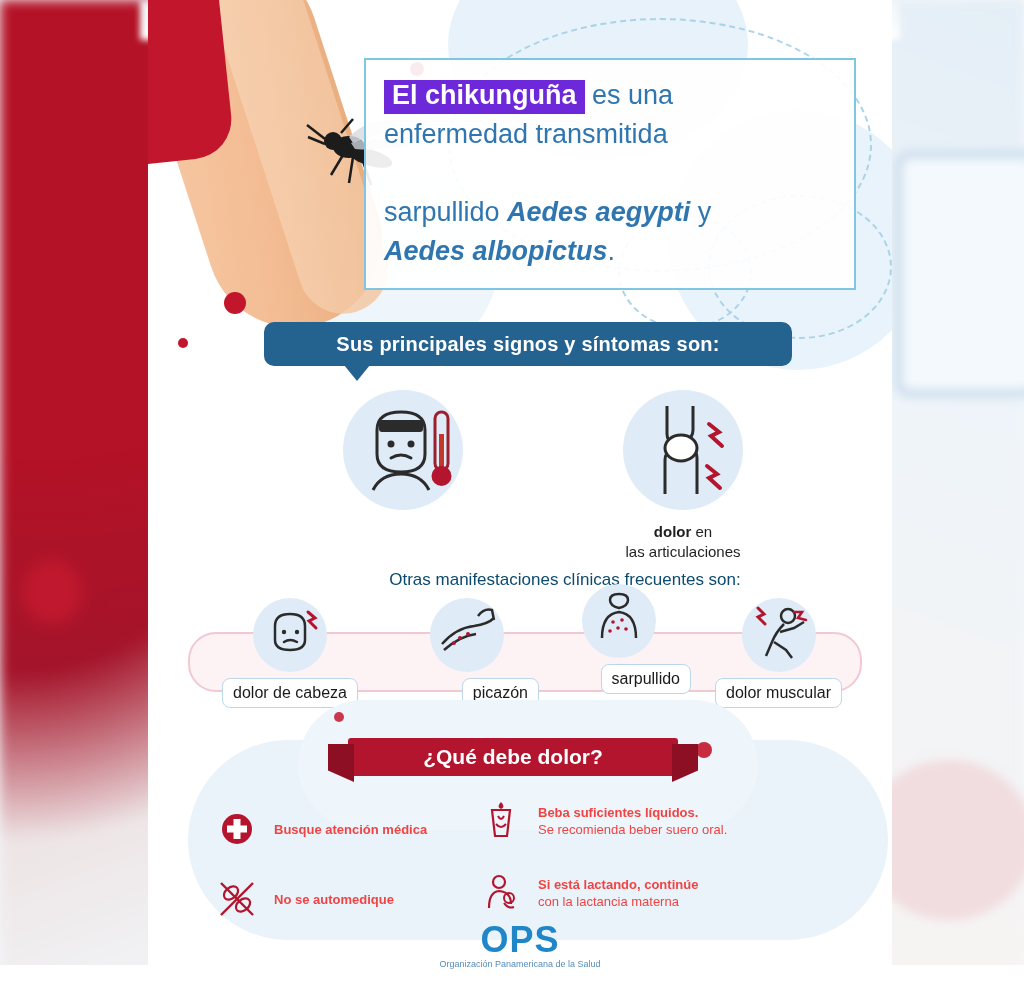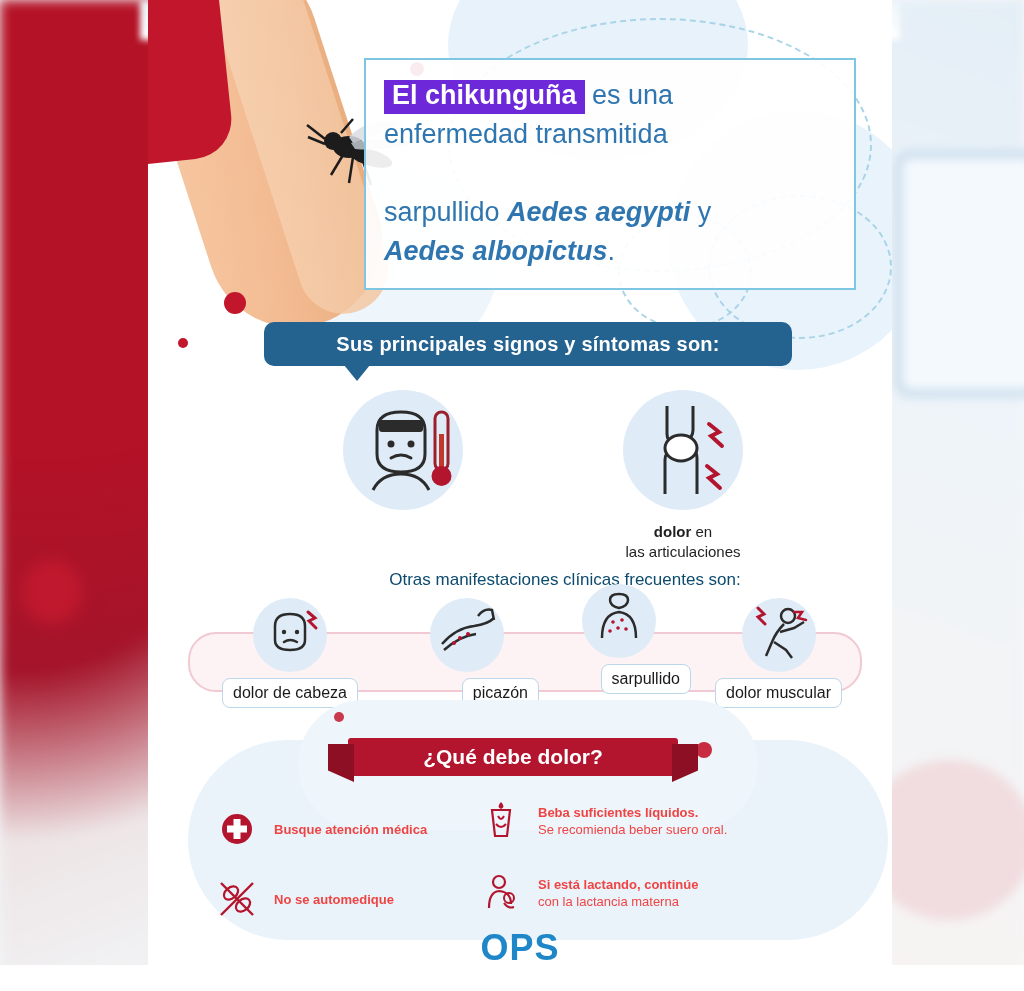--- a/index.html
+++ b/index.html
@@ -528,16 +528,17 @@
         <path d="M7 7 L39 39" stroke="#b4152e" stroke-width="2.4"></path>
         <path d="M39 7 L7 39" stroke="#b4152e" stroke-width="2.4"></path>
       </svg>
       <div class="txt">
         <b>No se automedique</b>
       </div>
     </div>
 
     <div class="logo">
       <div class="ops">OPS</div>
+      <div class="sub">Organización Panamericana de la Salud</div>
     </div>
 
   </div>
 </div>
 
 </body></html>

